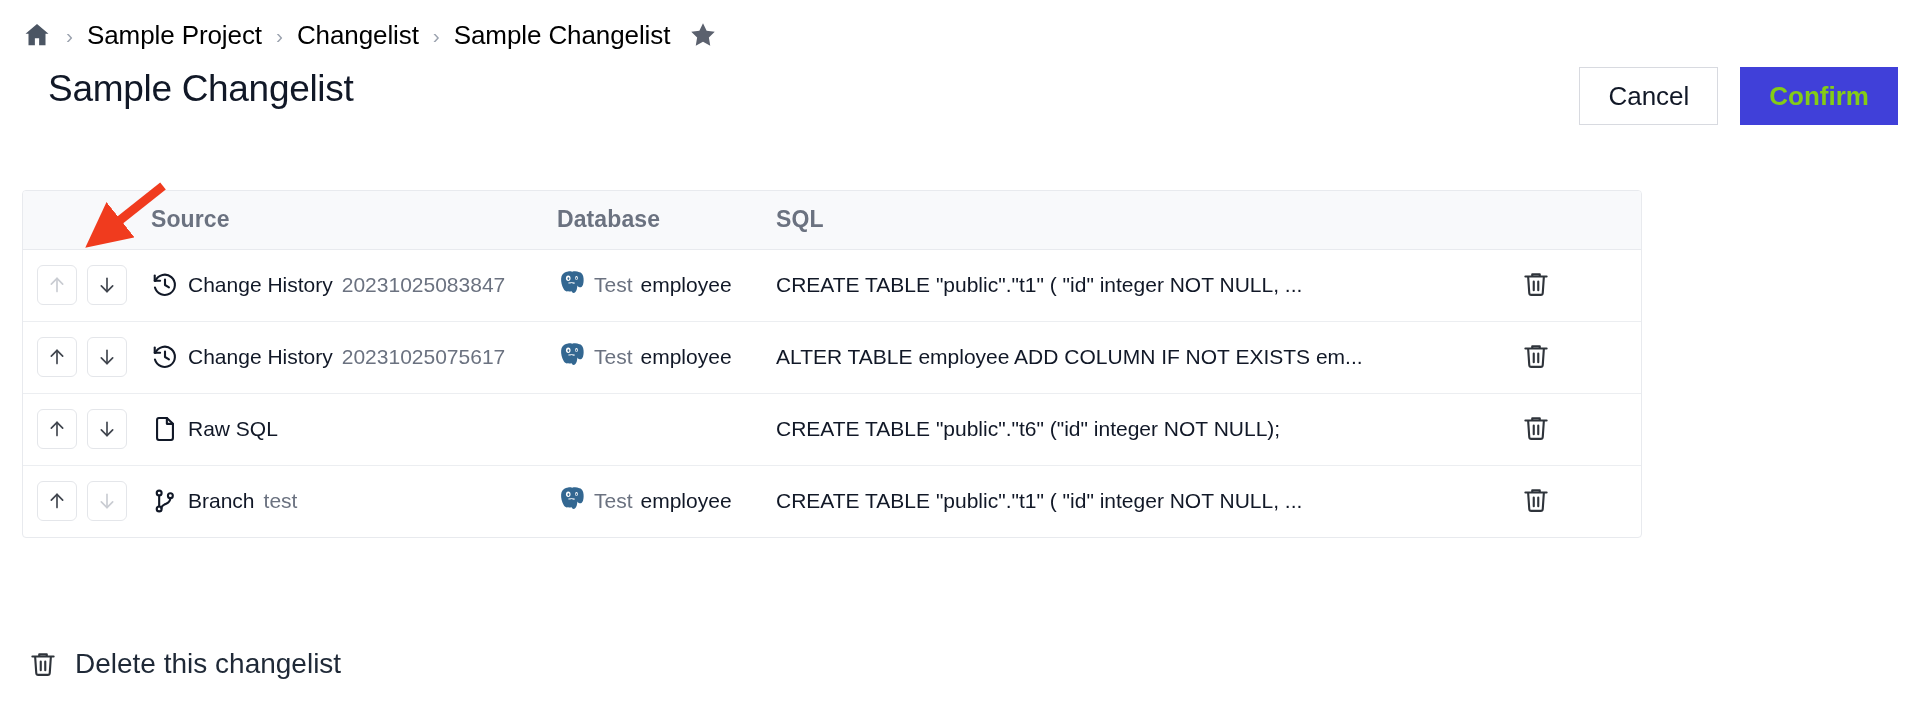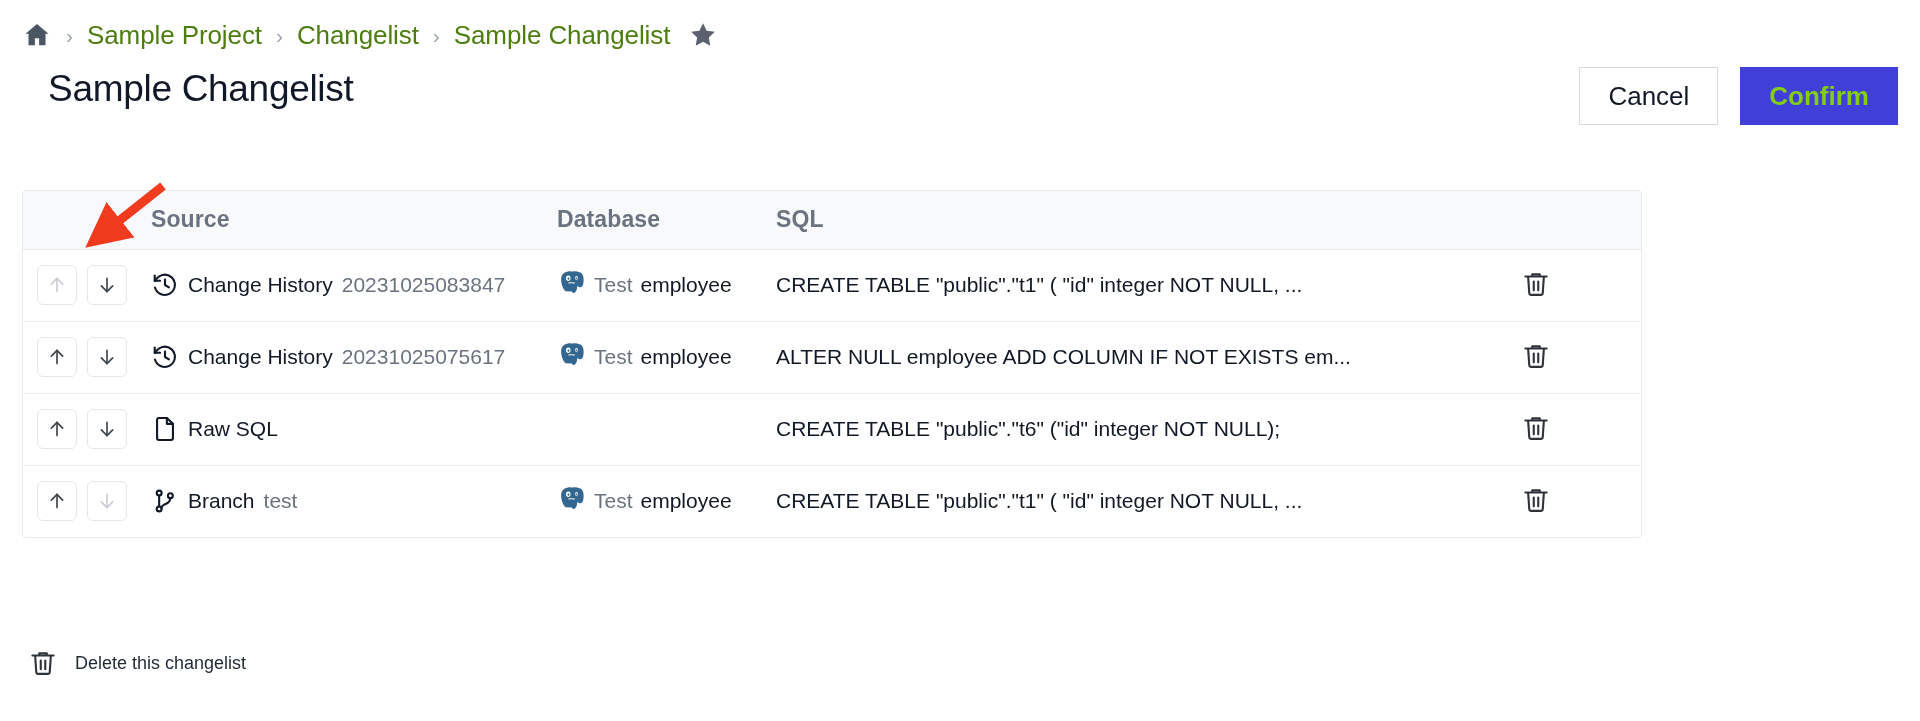--- a/index.html
+++ b/index.html
@@ -14,21 +14,21 @@
 
   
   .breadcrumb {
     position: absolute; left: 22px; top: 15px;
     display: flex; align-items: center; gap: 0px;
     height: 40px;
   }
   .crumb-home { display: flex; align-items: center; color: #4b5563; }
   .crumb-sep { color: #9ca3af; font-size: 21px; padding: 0 14px; line-height: 1; }
   .crumb-link {
-    font-size: 26px; color: #4d7c0f; text-decoration: none; white-space: nowrap;
+    font-size: 26px; color: #000000; text-decoration: none; white-space: nowrap;
     letter-spacing: -0.1px;
   }
   .crumb-star { margin-left: 18px; display: flex; align-items: center; color: #5b616e; }
 
   
   .title-row {
     position: absolute; left: 0; top: 62px; width: 1920px; height: 80px;
   }
   .page-title {
     position: absolute; left: 48px; top: 0;
@@ -115,21 +115,21 @@
   }
 
   .act-cell { display: flex; align-items: center; justify-content: flex-start; padding-left: 20px; }
   .trash-btn { background: none; border: none; cursor: pointer; padding: 0;
                display: flex; align-items: center; color: #2f343b; }
 
   
   .del-link {
     position: absolute; left: 28px; top: 648px;
     display: inline-flex; align-items: center; gap: 17px;
-    font-size: 18px; color: #1f2937; cursor: pointer; text-decoration: none;
+    font-size: 28px; color: #1f2937; cursor: pointer; text-decoration: none;
   }
   .del-link .ic { display: flex; align-items: center; color: #2f343b; }
 
   
   .annot { position: absolute; left: 70px; top: 170px; pointer-events: none; }
 </style>
 </head>
 <body>
 
 <div class="page">
@@ -296,21 +296,21 @@
           <ellipse cx="21.4" cy="11.3" rx=".7" ry="1.1"></ellipse>
         </g>
         <path d="M13 16.5c1.7-.3 4.3-.4 6 .2" fill="none" stroke="#fff" stroke-width="1.2" stroke-linecap="round"></path>
         <path d="M16.3 17c-.2 3.1-.1 6.2.4 8" fill="none" stroke="#336791" stroke-width="1.1" stroke-linecap="round"></path>
       </svg></span>
        <span class="db-env">Test</span>
        <span class="db-name">employee</span>
               </div>
     </td>
     <td>
-      <div class="sql-cell">ALTER NULL employee ADD COLUMN IF NOT EXISTS em...</div>
+      <div class="sql-cell">ALTER TABLE employee ADD COLUMN IF NOT EXISTS em...</div>
     </td>
     <td>
       <div class="act-cell">
         <button class="trash-btn">
           <span><svg xmlns="http://www.w3.org/2000/svg" width="30" height="30" viewBox="0 0 24 24" fill="none" stroke="currentColor" stroke-width="1.7" stroke-linecap="round" stroke-linejoin="round">
         <path d="M3.5 6h17M9 6V4.2h6V6M5.7 6l.9 13.2a1.6 1.6 0 0 0 1.6 1.5h7.6a1.6 1.6 0 0 0 1.6-1.5L18.3 6"></path>
         <path d="M10.2 10v7M13.8 10v7"></path>
                     </svg></span>
         </button>
       </div>

